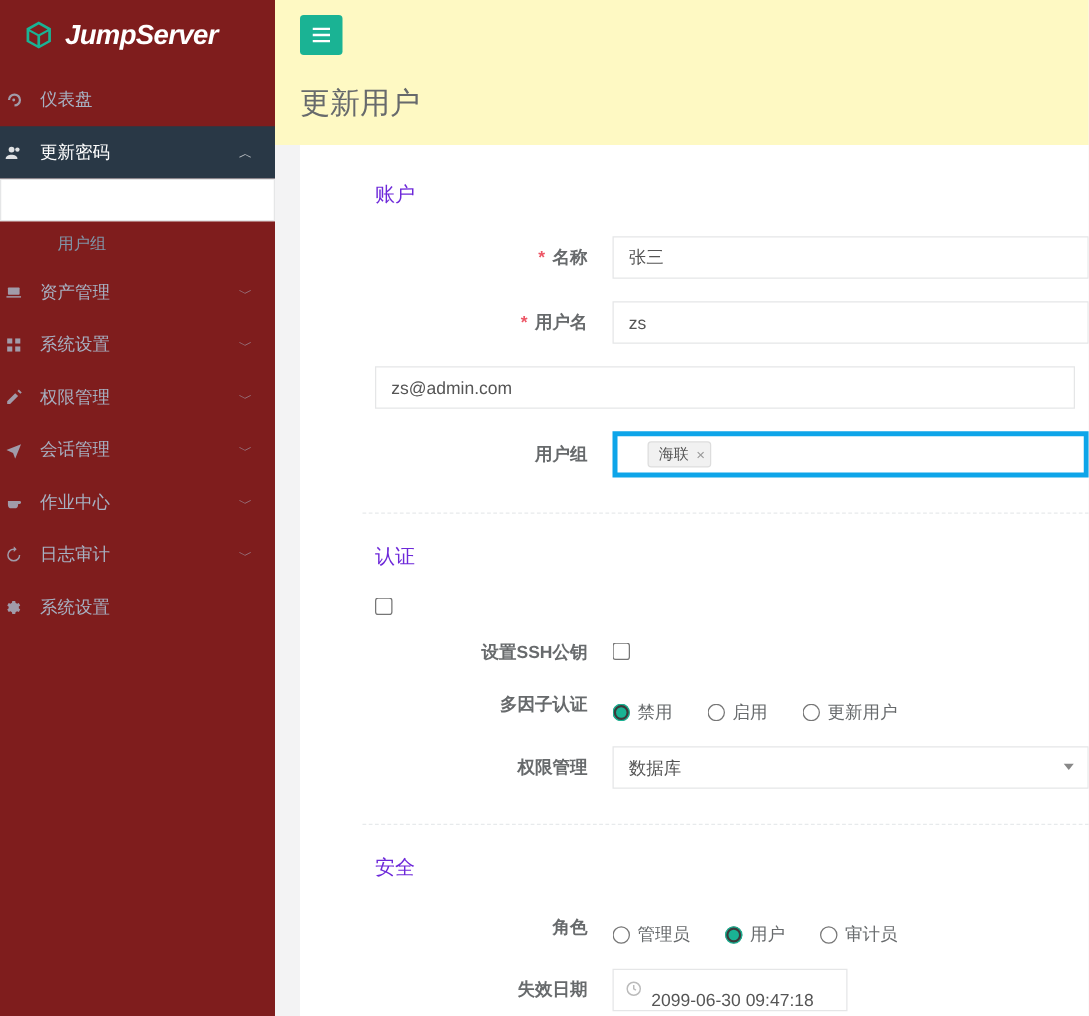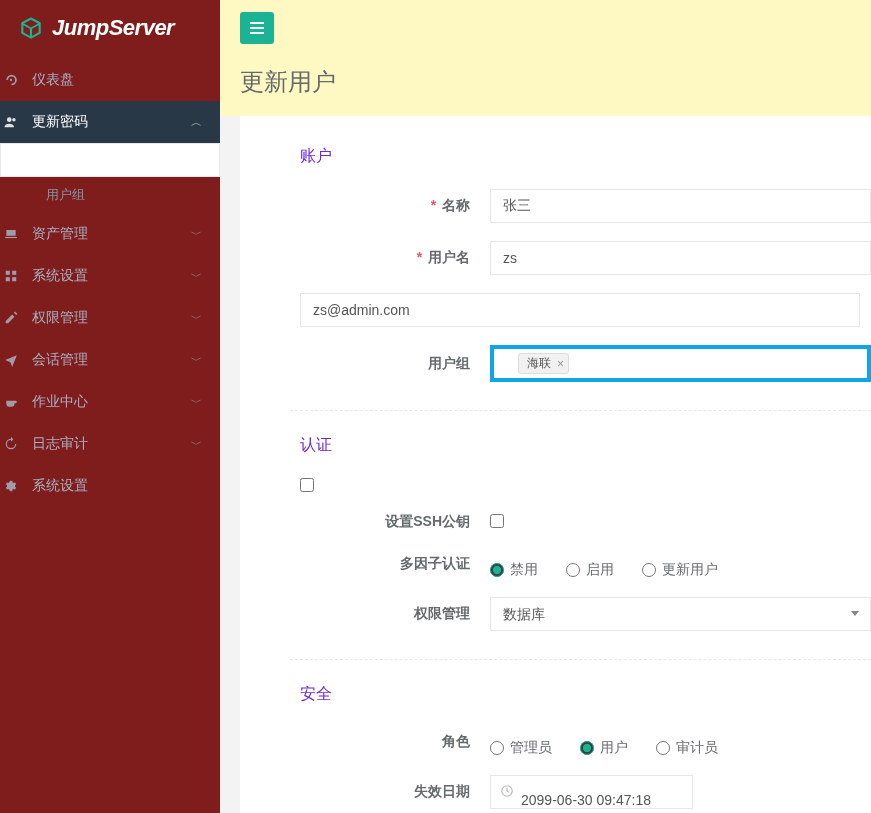--- a/index.html
+++ b/index.html
@@ -35,21 +35,21 @@
 .tag .x { margin-left: 6px; cursor: pointer; color: #999; font-size: 12px; }
 .radio-g { display: flex; gap: 28px; }
 .radio-g label { display: flex; align-items: center; font-size: 14px; color: #676a6c; font-weight: 400; cursor: pointer; margin-top: 12px; }
 .radio-g input { margin-right: 6px; accent-color: #1ab394; width: 14px; height: 14px; }
 .chk { width: 14px; height: 14px; accent-color: #1ab394; }
 .sel { width: 100%; max-width: 560px; height: 34px; border: 1px solid #e5e6e7; padding: 0 30px 0 12px; font-size: 14px; color: #555; background: #fff; appearance: none; position: relative; }
 .sel-wrap { position: relative; max-width: 560px; }
 .sel-wrap::after { content: ""; position: absolute; right: 12px; top: 14px; border-left: 4px solid transparent; border-right: 4px solid transparent; border-top: 5px solid #888; }
 .date-wrap { position: relative; display: inline-block; }
 .date-wrap .clock { position: absolute; left: 10px; top: 9px; color: #bbb; }
-.date-inp { height: 34px; border: 1px solid #e5e6e7; padding: 16px 12px 0 30px; font-size: 14px; color: #555; width: 203px; }
+.date-inp { height: 34px; border: 1px solid #e5e6e7; padding: 16px 12px 0 30px; font-size: 14px; color: #555; width: 188px; }
 </style>
 </head>
 <body>
 
 <div class="sidebar">
   <div class="logo">
     <svg width="26" height="26" viewBox="0 0 24 24">
         <path fill="#1ab394" d="M12 2L3 7v10l9 5 9-5V7l-9-5zm0 2.3l6.5 3.6L12 11.5 5.5 7.9 12 4.3zM5 9.4l6 3.3v6.6l-6-3.3V9.4zm8 9.9v-6.6l6-3.3V16l-6 3.3z"></path>
       </svg>
     <span>JumpServer</span>

